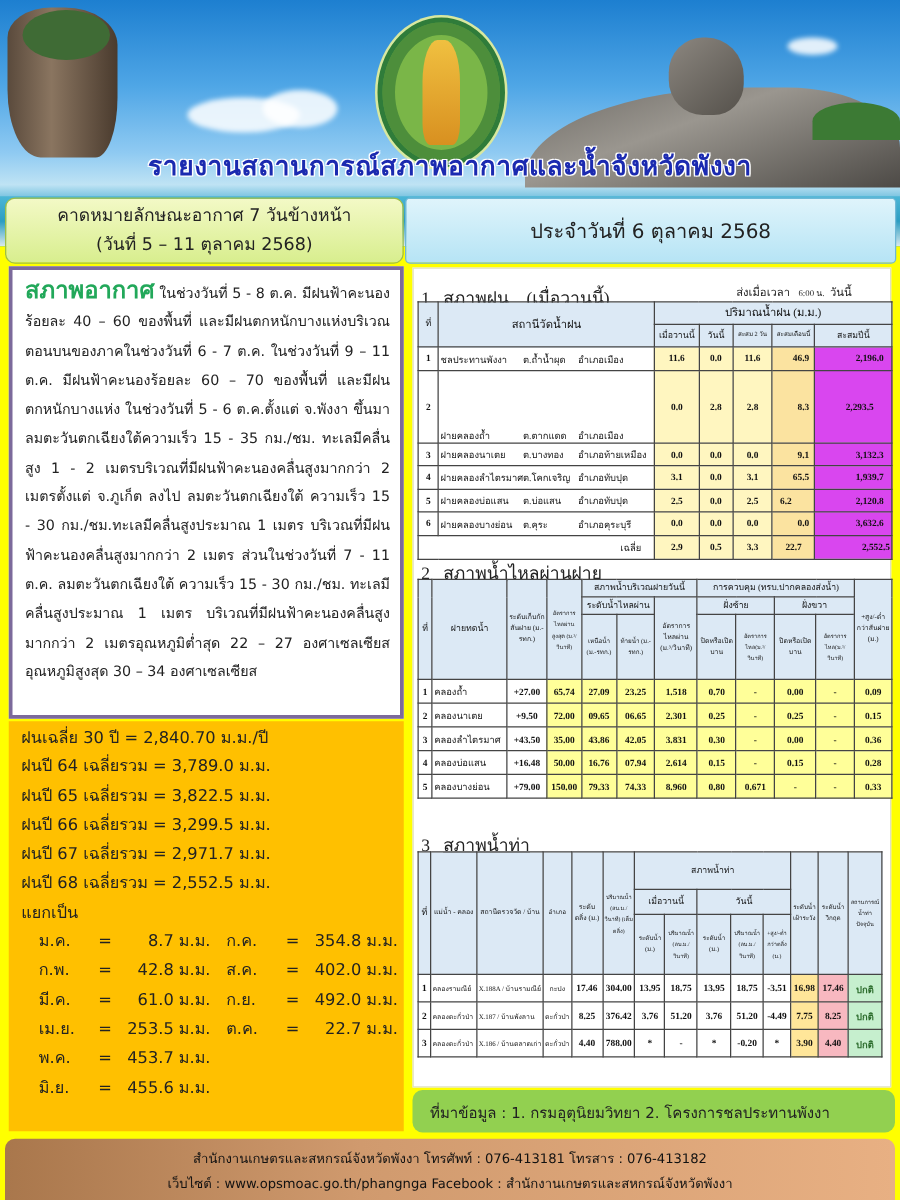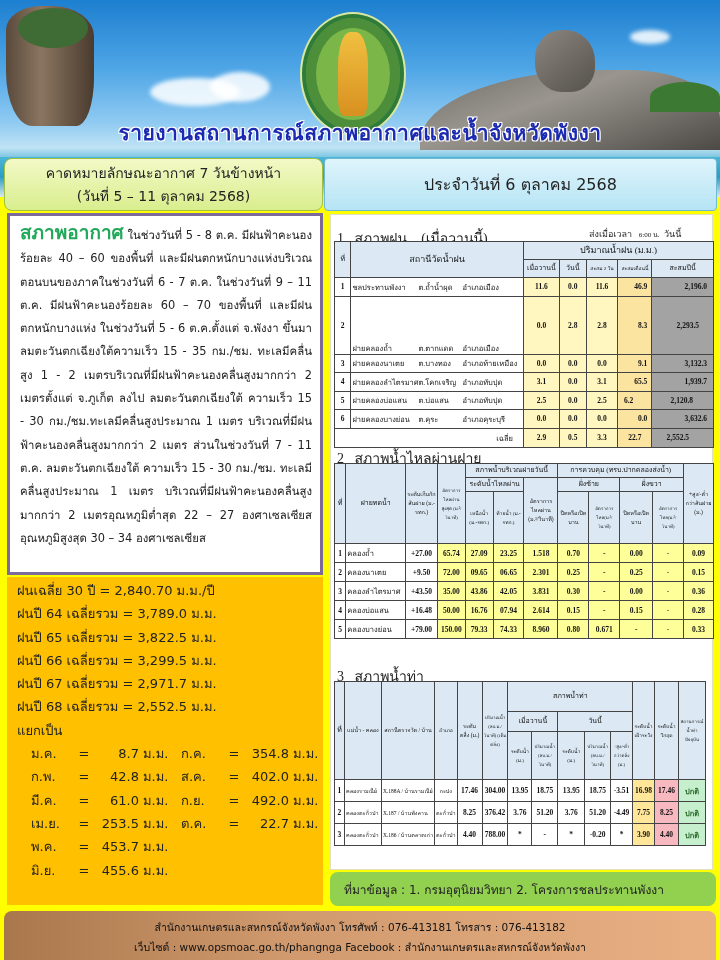--- a/index.html
+++ b/index.html
@@ -86,21 +86,21 @@
   }
   .sec-title { position: absolute; font-size: 14px; font-family: "Liberation Serif", serif; color: #222; }
   .sec-title u { text-decoration: underline; }
 
   table.t { position: absolute; border-collapse: collapse; font-family: "Liberation Serif", serif; color: #111; }
   table.t td, table.t th { border: 1px solid #444; font-size: 7.5px; text-align: center; padding: 0 1px; font-weight: bold; }
   table.t th { background: #dce9f5; font-weight: normal; font-size: 7px; line-height: 9px; }
   table.t td.name { text-align: left; font-weight: normal; white-space: nowrap; }
   td.y1 { background: #fff6c0; }
   td.y2 { background: #fbe3a0; }
-  td.y3 { background: #a3a3a3; }
+  td.y3 { background: #d946ef; }
   td.ly { background: #ffff99; }
   td.orange { background: #ffe699; }
   td.pink { background: #f8b8c0; }
   td.green { background: #c6efce; color: #2a6a2a; }
 
   .source-box {
     position: absolute; left: 330px; top: 872px; width: 386px; height: 34px;
     background: #92d050; border-radius: 8px; padding: 0 14px;
     display: flex; align-items: center; font-size: 12px; color: #222;
   }
@@ -285,38 +285,38 @@
           <td class="y2" style="text-align:right;padding-right:4px;">65.5</td>
           <td class="y3" style="text-align:right;padding-right:6px;">1,939.7</td>
         </tr>
         <tr style="height:18.5px;">
           <td>5</td>
           <td class="name"><span style="display:inline-block;width:66px;">ฝายคลองบ่อแสน</span><span style="display:inline-block;width:44px;">ต.บ่อแสน</span><span>อำเภอทับปุด</span></td>
           <td class="y1">2.5</td>
           <td class="y1">0.0</td>
           <td class="y1">2.5</td>
           <td class="y2" style="text-align:right;padding-right:18px;">6.2</td>
-          <td class="y3" style="text-align:right;padding-right:20px;">2,120.8</td>
+          <td class="y3" style="text-align:right;padding-right:6px;">2,120.8</td>
         </tr>
         <tr style="height:18.5px;">
           <td>6</td>
           <td class="name"><span style="display:inline-block;width:66px;">ฝายคลองบางย่อน</span><span style="display:inline-block;width:44px;">ต.คุระ</span><span>อำเภอคุระบุรี</span></td>
           <td class="y1">0.0</td>
           <td class="y1">0.0</td>
           <td class="y1">0.0</td>
           <td class="y2" style="text-align:right;padding-right:4px;">0.0</td>
           <td class="y3" style="text-align:right;padding-right:6px;">3,632.6</td>
         </tr>
         <tr style="height:19px;">
           <td style="text-align:right;padding-right:10px;font-weight:normal;" colspan="2">เฉลี่ย</td>
           <td class="y1">2.9</td>
           <td class="y1">0.5</td>
           <td class="y1">3.3</td>
           <td class="y2">22.7</td>
-          <td class="y3" style="text-align:right;padding-right:24px;">2,552.5</td>
+          <td class="y3" style="text-align:right;padding-right:1px;">2,552.5</td>
         </tr>
       </tbody>
   </table>
 
   <div class="sec-title" style="left:6px;top:232px;">
     <span>2</span>&nbsp;&nbsp;
     <u>สภาพน้ำไหลผ่านฝาย</u>
   </div>
 
   <table class="t" id="weir-table" style="left:3px;top:248px;width:380px;">

